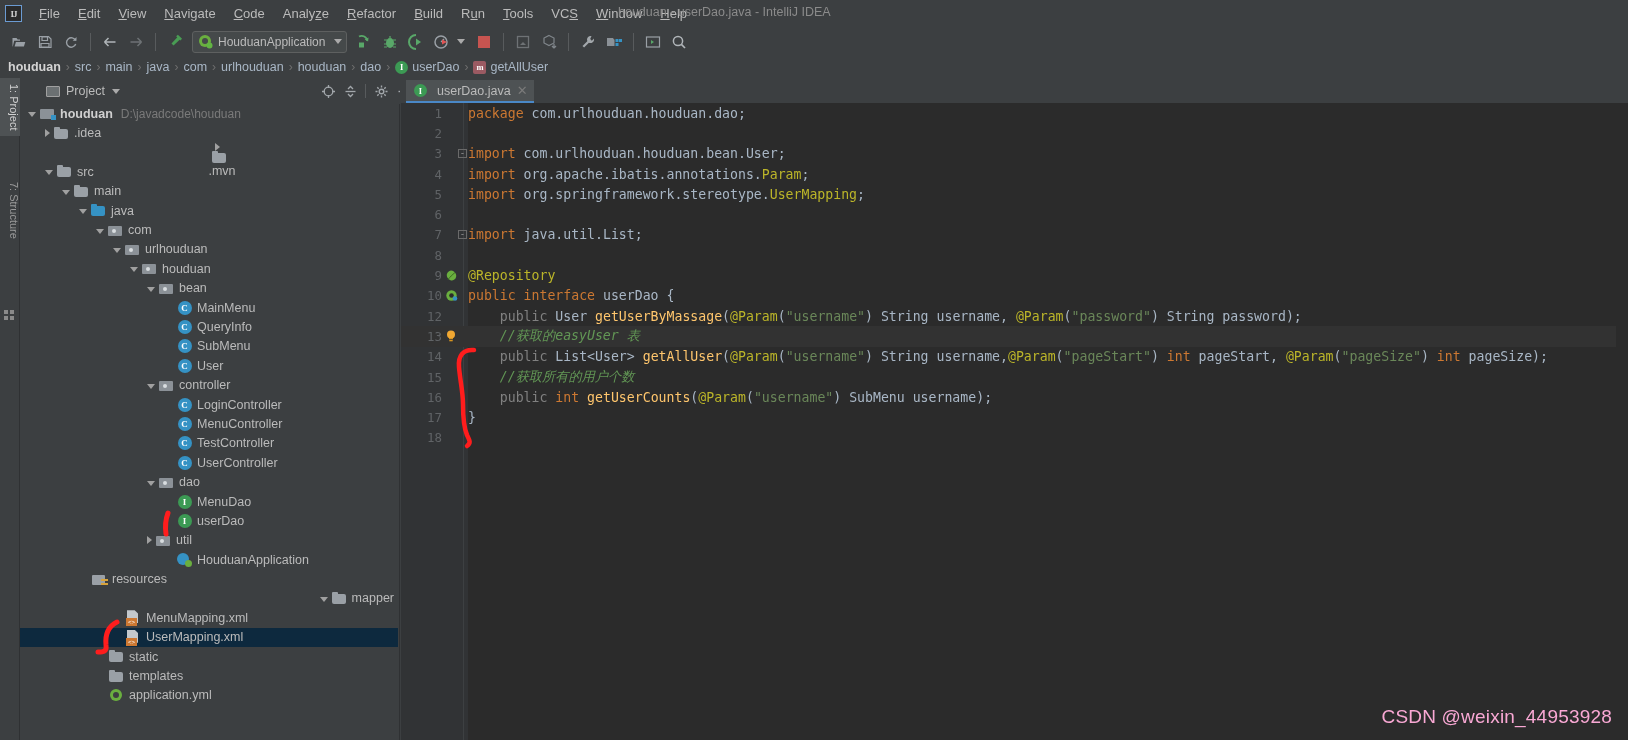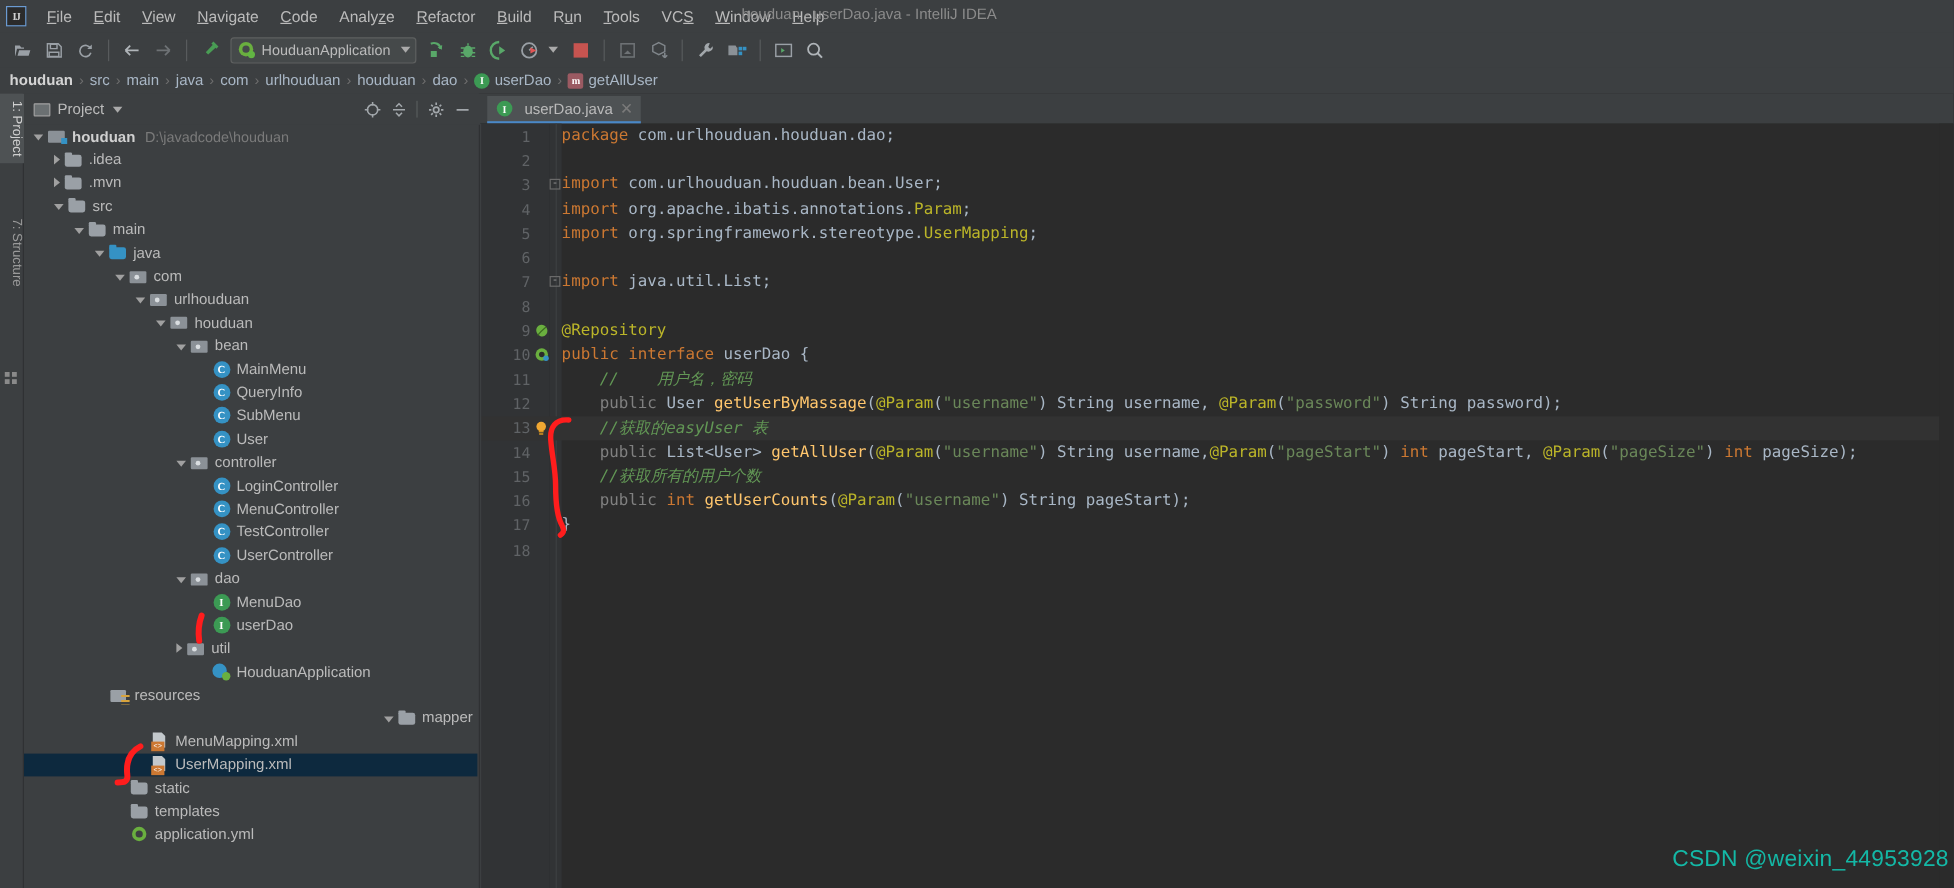--- a/index.html
+++ b/index.html
@@ -125,21 +125,21 @@
     position: absolute; width: 4px; height: 4px; background: #8a8a8a;
   }
 
   
   .proj-panel {
     position: absolute; left: 20px; top: 78px; width: 380px; height: 662px;
     background: #3c3f41;
     border-right: 1px solid #2f3133;
   }
   .proj-header {
-    position: absolute; left: 0; top: 0; width: 380px; height: 26px;
+    position: absolute; left: 18px; top: 0; width: 380px; height: 26px;
     display: flex; align-items: center;
     padding: 0 4px 0 8px;
     background: #3c3f41;
   }
   .proj-title {
     font-size: 12.5px; color: #bbbbbb; margin-left: 6px;
   }
   .proj-win-icon {
     width: 14px; height: 11px;
     border: 1.5px solid #a0a0a0;
@@ -362,22 +362,22 @@
   }
 
   
   .annot-svg {
     position: absolute; left: 0; top: 0; width: 1628px; height: 740px;
     pointer-events: none;
   }
 
   
   .watermark {
-    position: absolute; right: 4px; bottom: 12px;
-    font-size: 19px; color: #14b8a6;
+    position: absolute; right: 16px; bottom: 12px;
+    font-size: 19px; color: #f9a8d4;
     font-family: "Liberation Sans", sans-serif;
     letter-spacing: 0.2px;
   }
 </style>
 </head>
 <body>
 
 <div id="app">
 
   <div class="titlebar">
@@ -610,21 +610,21 @@
           <span class="arrow open"></span>
           <span class="ti ti-module"></span>
           <span class="t-label bold">houduan</span>
           <span class="t-path">D:\javadcode\houduan</span>
         </div>
         <div class="tree-row" style="padding-left: 25px;">
           <span class="arrow "></span>
           <span class="ti ti-folder"></span>
           <span class="t-label">.idea</span>
         </div>
-        <div class="tree-row" style="padding-left: 25px;">
+        <div class="tree-row" style="padding-left: 25px; flex-direction: column;">
           <span class="arrow "></span>
           <span class="ti ti-folder"></span>
           <span class="t-label">.mvn</span>
         </div>
         <div class="tree-row" style="padding-left: 25px;">
           <span class="arrow open"></span>
           <span class="ti ti-folder"></span>
           <span class="t-label">src</span>
         </div>
         <div class="tree-row" style="padding-left: 42px;">
@@ -808,30 +808,29 @@
           <div class="cline"><span class="lno">8</span><span class="ctext"></span></div>
           <div class="cline"><span class="lno">9</span><span class="gicon"><svg width="13" height="13" viewBox="0 0 13 13">
                 <ellipse cx="6.5" cy="6.5" rx="4.6" ry="5" fill="#6aaf3f" transform="rotate(-30 6.5 6.5)"></ellipse>
                 <path d="M3 10.5C5 8 7 6 10 3.5" stroke="#3d6b22" stroke-width="1" fill="none"></path>
               </svg></span><span class="ctext"><span class="ann">@Repository</span></span></div>
           <div class="cline"><span class="lno">10</span><span class="gicon"><svg width="13" height="13" viewBox="0 0 13 13">
                 <circle cx="6.5" cy="6.5" r="5.2" fill="#6aaf3f"></circle>
                 <circle cx="6.5" cy="6.5" r="2.3" fill="#2b2b2b"></circle>
                 <circle cx="10" cy="9.5" r="2.3" fill="#3592c4"></circle>
               </svg></span><span class="ctext"><span class="kw">public </span><span class="kw">interface </span><span class="pl">userDao </span><span class="pl">{</span></span></div>
-          <div class="cline"><span class="lno">11</span><span class="ctext">    <span class="cmt">//    用户名，密码</span></span></div>
           <div class="cline"><span class="lno">12</span><span class="ctext">    <span class="dim">public </span><span class="pl">User </span><span class="mth">getUserByMassage</span><span class="pl">(</span><span class="ann">@Param</span><span class="pl">(</span><span class="str">"username"</span><span class="pl">) String username, </span><span class="ann">@Param</span><span class="pl">(</span><span class="str">"password"</span><span class="pl">) String password);</span></span></div>
           <div class="cline hl"><span class="lno">13</span><span class="gicon"><svg width="14" height="14" viewBox="0 0 14 14">
                 <circle cx="7" cy="5.5" r="4" fill="#f0a732"></circle>
                 <rect x="5" y="9" width="4" height="1.3" fill="#d8941f"></rect>
                 <rect x="5.3" y="11" width="3.4" height="1.3" fill="#d8941f"></rect>
               </svg></span><span class="ctext">    <span class="cmt">//获取的easyUser 表</span></span></div>
           <div class="cline"><span class="lno">14</span><span class="ctext">    <span class="dim">public </span><span class="pl">List&lt;User&gt; </span><span class="mth">getAllUser</span><span class="pl">(</span><span class="ann">@Param</span><span class="pl">(</span><span class="str">"username"</span><span class="pl">) String username,</span><span class="ann">@Param</span><span class="pl">(</span><span class="str">"pageStart"</span><span class="pl">) </span><span class="kw">int </span><span class="pl">pageStart, </span><span class="ann">@Param</span><span class="pl">(</span><span class="str">"pageSize"</span><span class="pl">) </span><span class="kw">int </span><span class="pl">pageSize);</span></span></div>
           <div class="cline"><span class="lno">15</span><span class="ctext">    <span class="cmt">//获取所有的用户个数</span></span></div>
-          <div class="cline"><span class="lno">16</span><span class="ctext">    <span class="dim">public </span><span class="kw">int </span><span class="mth">getUserCounts</span><span class="pl">(</span><span class="ann">@Param</span><span class="pl">(</span><span class="str">"username"</span><span class="pl">) String pageStart);</span></span></div>
+          <div class="cline"><span class="lno">16</span><span class="ctext">    <span class="dim">public </span><span class="kw">int </span><span class="mth">getUserCounts</span><span class="pl">(</span><span class="ann">@Param</span><span class="pl">(</span><span class="str">"username"</span><span class="pl">) SubMenu username);</span></span></div>
           <div class="cline"><span class="lno">17</span><span class="ctext"><span class="pl">}</span></span></div>
           <div class="cline"><span class="lno">18</span><span class="ctext"></span></div>
         </div>
       <div class="vline"></div>
       <div class="scrollbar-track"></div>
     </div>
   </div>
 
   <svg class="annot-svg">
 

